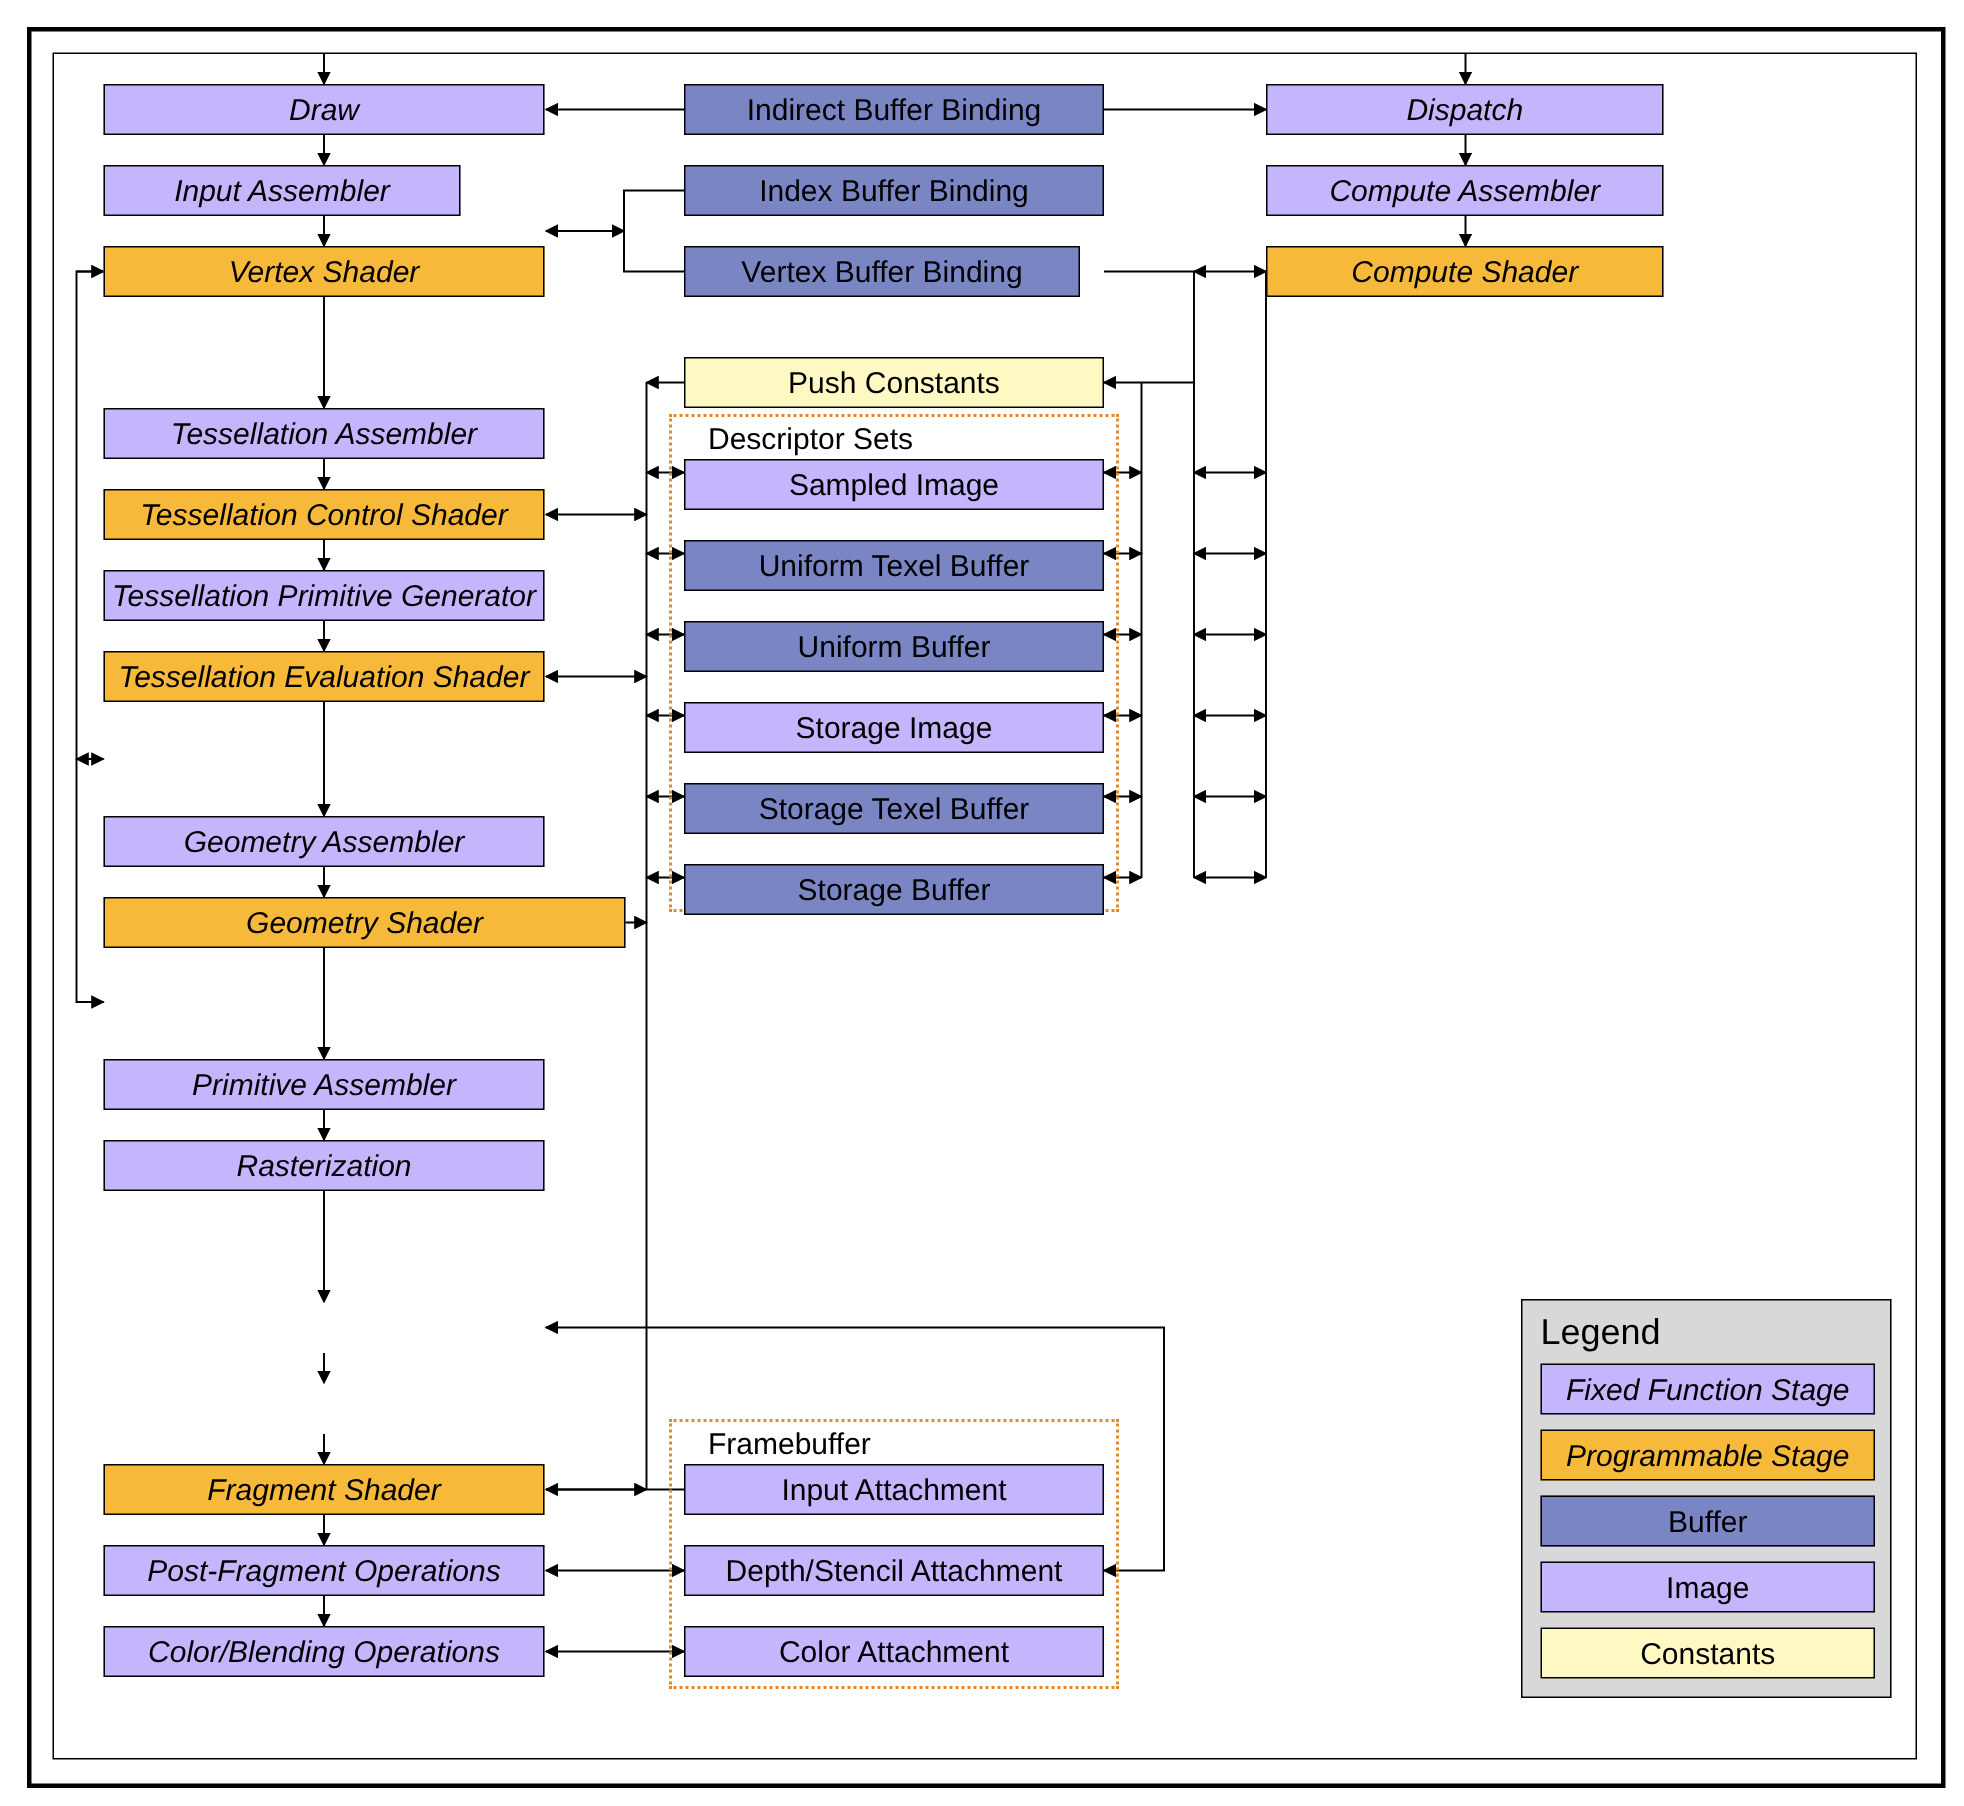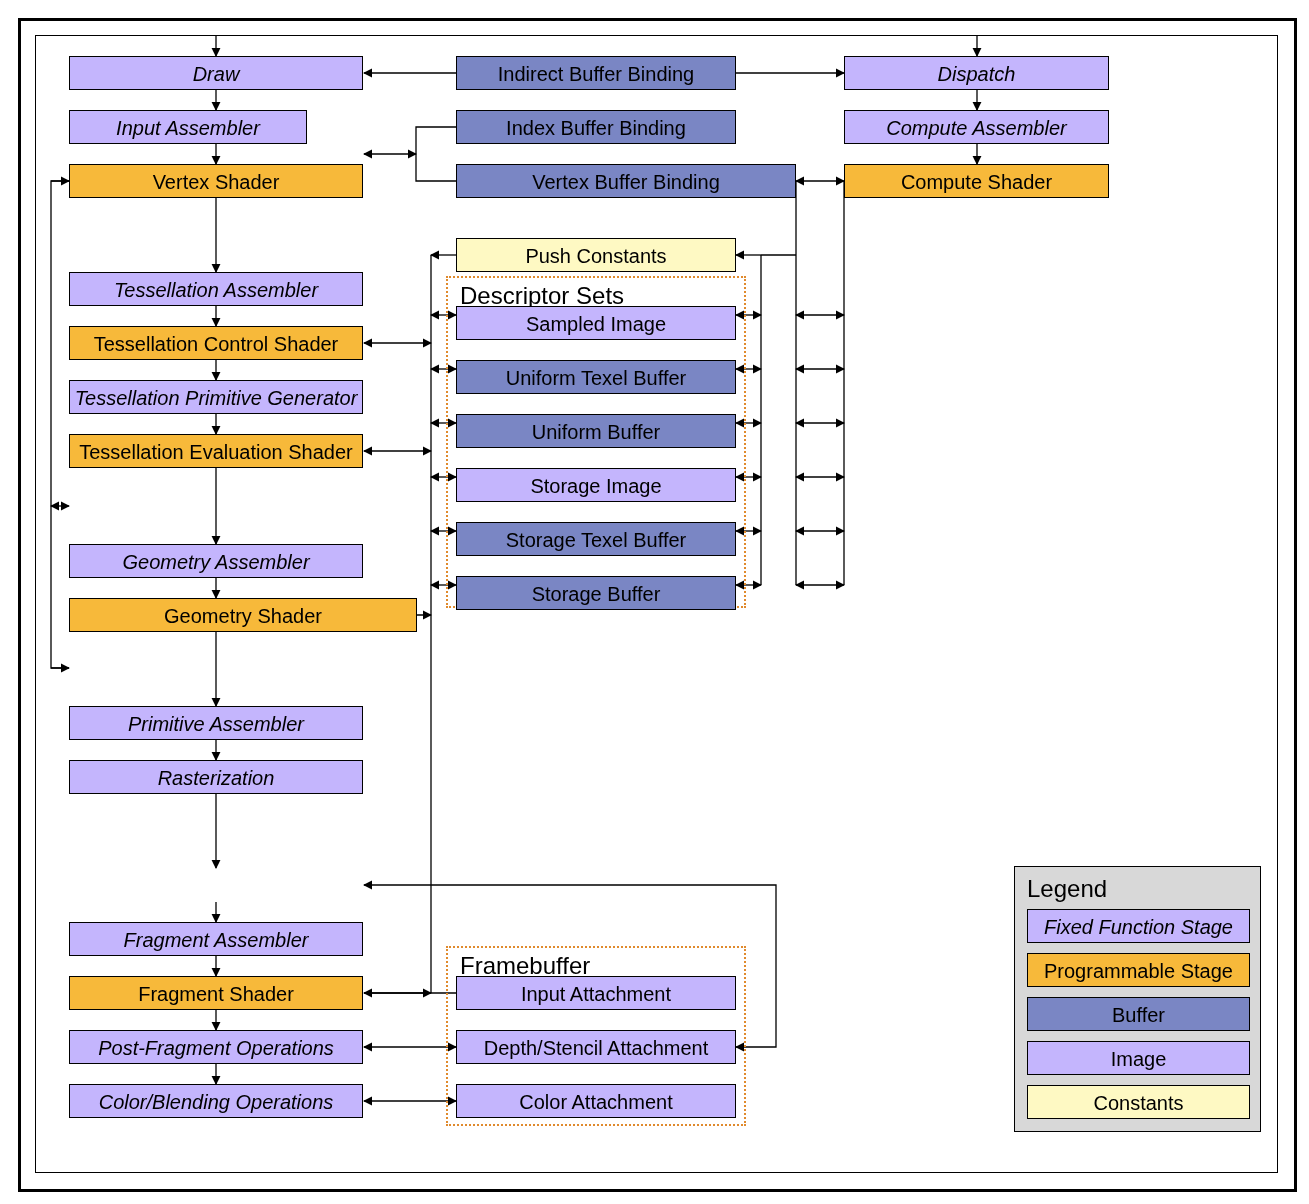--- a/index.html
+++ b/index.html
@@ -2,26 +2,26 @@
 <html><head>
 <meta charset="utf-8">
 <style>
   html,body{margin:0;padding:0;background:#fff;font-family:Helvetica,Arial,sans-serif;}
   #canvas{position:relative;width:1309px;height:1204px;background:#fff;}
   .outer{position:absolute;left:18px;top:18px;width:1273px;height:1168px;border:3px solid #000;}
   .inner{position:absolute;left:14px;top:14px;width:1241px;height:1136px;border:1px solid #000;}
   .box{position:absolute;height:34px;line-height:34px;text-align:center;font-size:20px;border:1px solid #000;box-sizing:border-box;white-space:nowrap;}
   
   .fixed{background:#c4b5fd;font-style:italic;}
-  .prog {background:#f7b93a;}
+  .prog {background:#f7b93a;font-style:italic;}
   .buf  {background:#7a86c4;}
   .img  {background:#c4b5fd;}
   .cst  {background:#fef9c3;}
   .group{position:absolute;border:2px dotted #e08a2d;box-sizing:border-box;}
-  .group-label{position:absolute;font-size:24px;top:4px;left:12px;}
+  .group-label{position:absolute;font-size:20px;top:4px;left:24px;}
   
   .legend{position:absolute;border:1px solid #000;background:#d8d8d8;box-sizing:border-box;}
   .legend-title{position:absolute;font-size:24px;}
   .legend .box{font-size:20px;}
   svg{position:absolute;left:0;top:0;}
 </style>
 </head>
 <body>
 
 <div id="canvas">
@@ -120,28 +120,27 @@
       <div class="box fixed" style="left:33px;top:74px;width:238px">Input Assembler</div>
       <div class="box prog" style="left:33px;top:128px;width:294px">Vertex Shader</div>
       <div class="box fixed" style="left:33px;top:236px;width:294px">Tessellation Assembler</div>
       <div class="box prog" style="left:33px;top:290px;width:294px">Tessellation Control Shader</div>
       <div class="box fixed" style="left:33px;top:344px;width:294px">Tessellation Primitive Generator</div>
       <div class="box prog" style="left:33px;top:398px;width:294px">Tessellation Evaluation Shader</div>
       <div class="box fixed" style="left:33px;top:508px;width:294px">Geometry Assembler</div>
       <div class="box prog" style="left:33px;top:562px;width:348px">Geometry Shader</div>
       <div class="box fixed" style="left:33px;top:670px;width:294px">Primitive Assembler</div>
       <div class="box fixed" style="left:33px;top:724px;width:294px">Rasterization</div>
-      <div class="box fixed" style="left:33px;top:886px;width:294px">Fragment Assembler</div>
       <div class="box prog" style="left:33px;top:940px;width:294px">Fragment Shader</div>
       <div class="box fixed" style="left:33px;top:994px;width:294px">Post-Fragment Operations</div>
       <div class="box fixed" style="left:33px;top:1048px;width:294px">Color/Blending Operations</div>
 
       <div class="box buf" style="left:420px;top:20px;width:280px">Indirect Buffer Binding</div>
       <div class="box buf" style="left:420px;top:74px;width:280px">Index Buffer Binding</div>
-      <div class="box buf" style="left:420px;top:128px;width:340px">Vertex Buffer Binding</div>
+      <div class="box buf" style="left:420px;top:128px;width:264px">Vertex Buffer Binding</div>
       <div class="box cst" style="left:420px;top:202px;width:280px">Push Constants</div>
 
       <div class="group" style="left:410px;top:240px;width:300px;height:332px">
         <span class="group-label">Descriptor Sets</span>
       </div>
       <div class="box img" style="left:420px;top:270px;width:280px">Sampled Image</div>
       <div class="box buf" style="left:420px;top:324px;width:280px">Uniform Texel Buffer</div>
       <div class="box buf" style="left:420px;top:378px;width:280px">Uniform Buffer</div>
       <div class="box img" style="left:420px;top:432px;width:280px">Storage Image</div>
       <div class="box buf" style="left:420px;top:486px;width:280px">Storage Texel Buffer</div>

